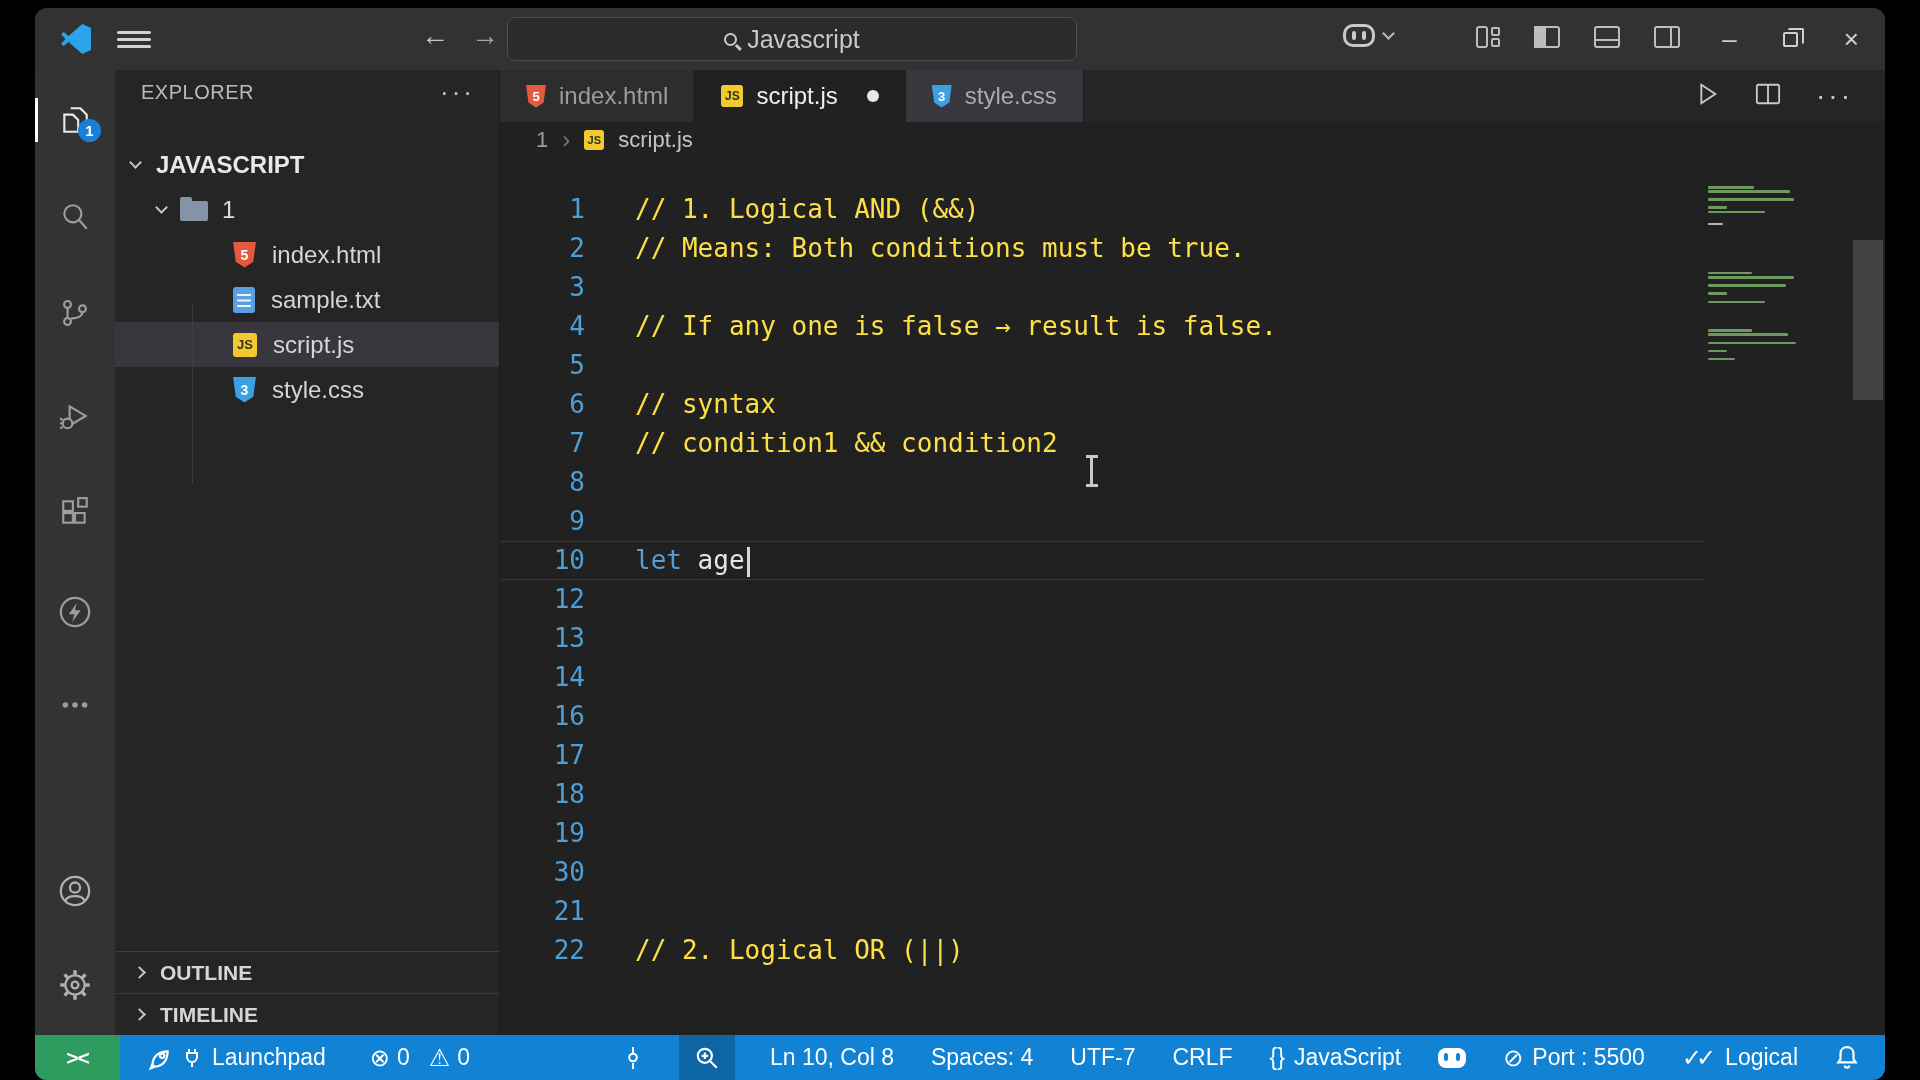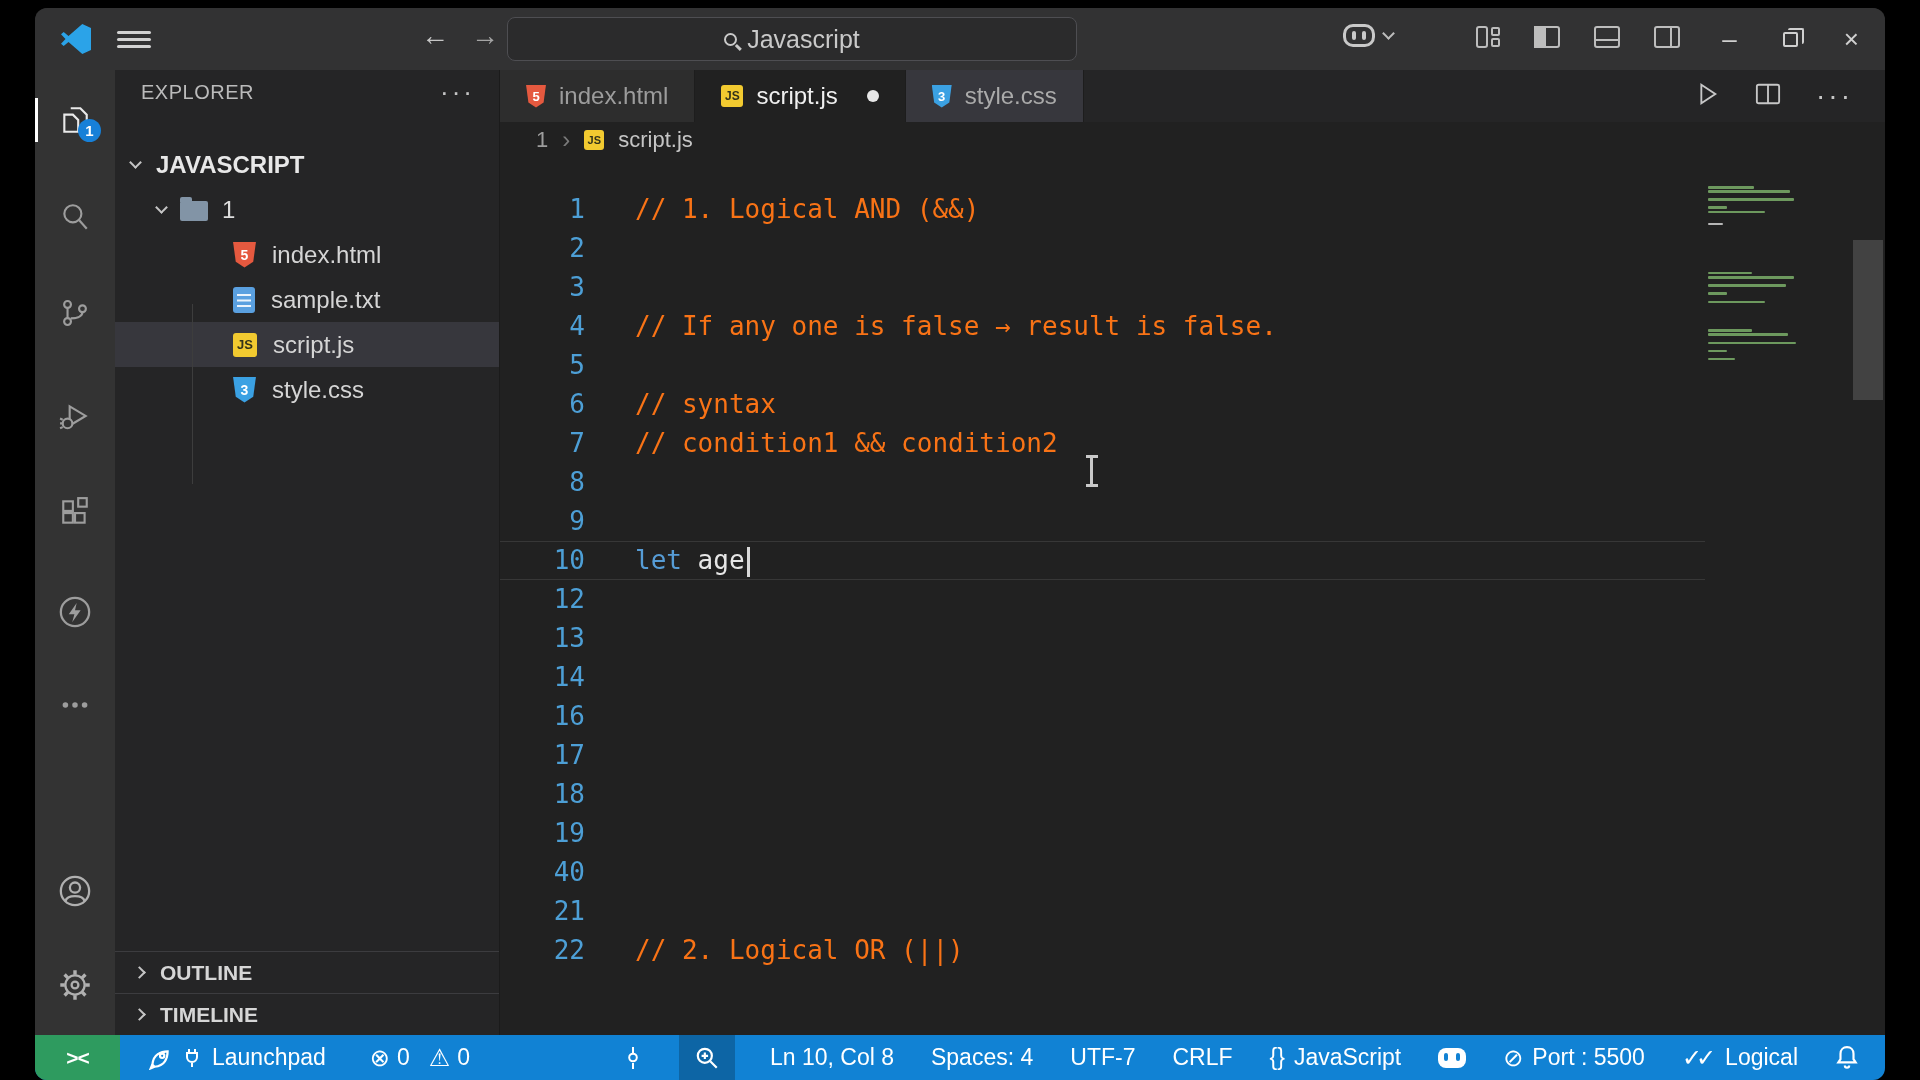--- a/index.html
+++ b/index.html
@@ -101,21 +101,21 @@
   .bc-file { color:#c5c5c5; }
 
   
   .code { flex:1; position:relative; overflow:hidden;
     font-family:"DejaVu Sans Mono", monospace; font-size:26px; }
   .lines { position:absolute; left:0; top:32px; right:180px; }
   .code-line { display:flex; height:39px; line-height:39px; white-space:pre; }
   .code-line.current { box-shadow:inset 0 1px 0 rgba(255,255,255,.10), inset 0 -1px 0 rgba(255,255,255,.10); }
   .ln { width:85px; text-align:right; color:#4d9fd6; flex:none; }
   .code-text { margin-left:50px; }
-  .seg-comment { color:#f97316; }
+  .seg-comment { color:#fde047; }
   .seg-keyword { color:#569cd6; }
   .seg-text { color:#e6e6e6; }
   .caret { display:inline-block; width:3px; height:30px; background:#d8d8d8;
     vertical-align:middle; margin-left:2px; }
   .minimap { position:absolute; top:28px; right:35px; width:142px; }
   .mm-bar { height:2.5px; margin-bottom:1.6px; border-radius:1px; }
   .mm-green { background:rgba(122,174,104,.85); }
   .mm-white { background:rgba(220,220,220,.8); }
   .mm-gap { height:4.1px; }
   .vscroll { position:absolute; top:82px; right:2px; width:30px; height:160px; background:rgba(121,121,121,.38); }
@@ -358,37 +358,37 @@
         <span class="sep">›</span>
         <span class="js-icon">
             <span>JS</span>
           </span>
         <span class="bc-file">script.js</span>
       </div>
 
       <div class="code">
         <div class="lines">
             <div class="code-line"><span class="ln">1</span><span class="code-text"><span class="seg-comment">// 1. Logical AND (&amp;&amp;)</span></span></div>
-            <div class="code-line"><span class="ln">2</span></div>
+            <div class="code-line"><span class="ln">2</span><span class="code-text"><span class="seg-comment">// Means: Both conditions must be true.</span></span></div>
             <div class="code-line"><span class="ln">3</span><span class="code-text"></span></div>
             <div class="code-line"><span class="ln">4</span><span class="code-text"><span class="seg-comment">// If any one is false → result is false.</span></span></div>
             <div class="code-line"><span class="ln">5</span><span class="code-text"></span></div>
             <div class="code-line"><span class="ln">6</span><span class="code-text"><span class="seg-comment">// syntax</span></span></div>
             <div class="code-line"><span class="ln">7</span><span class="code-text"><span class="seg-comment">// condition1 &amp;&amp; condition2</span></span></div>
             <div class="code-line"><span class="ln">8</span><span class="code-text"></span></div>
             <div class="code-line"><span class="ln">9</span><span class="code-text"></span></div>
             <div class="code-line current"><span class="ln">10</span><span class="code-text"><span class="seg-keyword">let</span><span class="seg-text"> age</span><span class="caret"></span></span></div>
             <div class="code-line"><span class="ln">12</span><span class="code-text"></span></div>
             <div class="code-line"><span class="ln">13</span><span class="code-text"></span></div>
             <div class="code-line"><span class="ln">14</span><span class="code-text"></span></div>
             <div class="code-line"><span class="ln">16</span><span class="code-text"></span></div>
             <div class="code-line"><span class="ln">17</span><span class="code-text"></span></div>
             <div class="code-line"><span class="ln">18</span><span class="code-text"></span></div>
             <div class="code-line"><span class="ln">19</span><span class="code-text"></span></div>
-            <div class="code-line"><span class="ln">40</span><span class="code-text"></span></div>
+            <div class="code-line"><span class="ln">30</span><span class="code-text"></span></div>
             <div class="code-line"><span class="ln">21</span><span class="code-text"></span></div>
             <div class="code-line"><span class="ln">22</span><span class="code-text"><span class="seg-comment">// 2. Logical OR (||)</span></span></div>
           </div>
         <div class="minimap">
             <div class="mm-bar mm-green" style="width: 46.2px;"></div>
             <div class="mm-bar mm-green" style="width: 81.9px;"></div>
             <div class="mm-gap"></div>
             <div class="mm-bar mm-green" style="width: 86.1px;"></div>
             <div class="mm-gap"></div>
             <div class="mm-bar mm-green" style="width: 18.9px;"></div>

